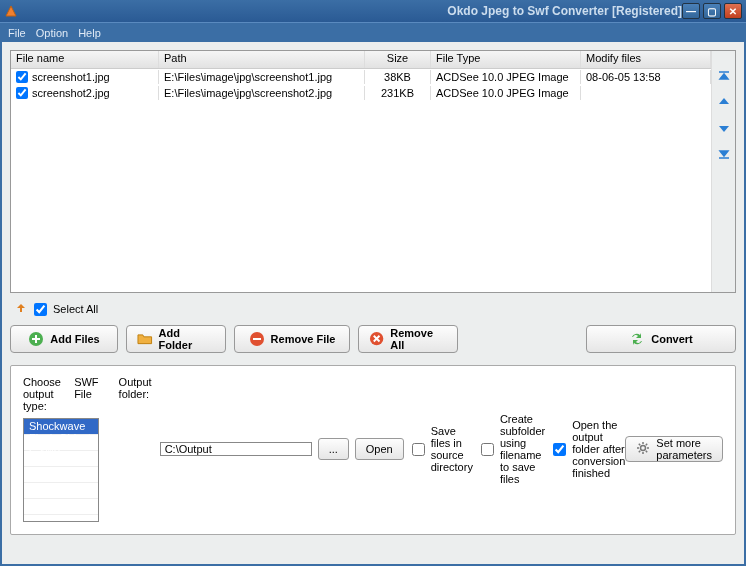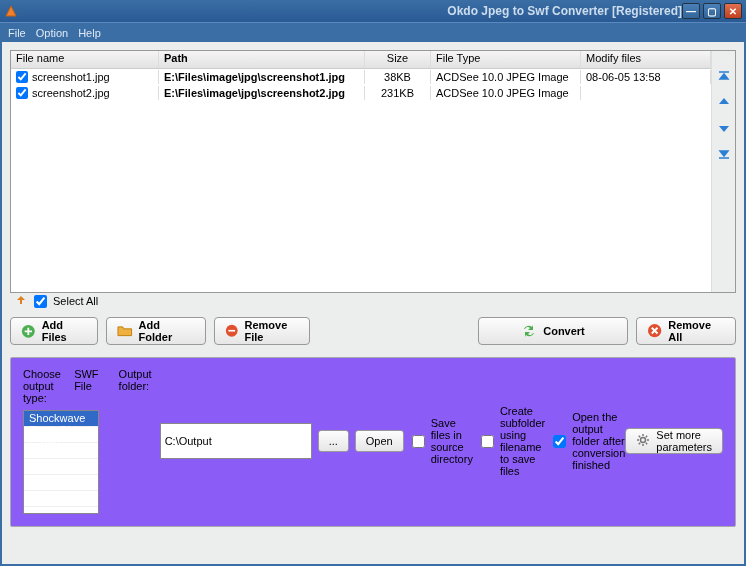--- a/index.html
+++ b/index.html
@@ -17,55 +17,55 @@
 .menubar { background: #3b6ea5; height: 20px; display: flex; align-items: center; padding: 2px 8px; color: #dfe9f5; gap: 10px; border-top: 1px solid #5a8abf; }
 .menubar span { cursor: pointer; }
 
 .client { flex: 1; background: #eceeee; border: 2px solid #3b6ea5; border-top: none; padding: 8px 8px 12px 8px; display: flex; flex-direction: column; }
 
 .filetable-wrap { background: #fff; border: 1px solid #999; height: 243px; display: flex; }
 .filetable { flex: 1; display: flex; flex-direction: column; }
 .ft-head { display: flex; background: linear-gradient(#f5f5f5, #e2e2e2); border-bottom: 1px solid #ccc; height: 18px; }
 .ft-head .col, .ft-row .col { border-right: 1px solid #ddd; padding: 1px 5px; overflow: hidden; white-space: nowrap; }
 .col-name { width: 148px; }
-.col-path { width: 206px; font-weight: bold; }
+.col-path { width: 206px; }
 .col-size { width: 66px; text-align: center; }
 .col-type { width: 150px; }
 .col-date { flex: 1; }
 .ft-body { flex: 1; overflow: auto; }
 .ft-row { display: flex; height: 16px; align-items: center; }
 .ft-row .col-name { display: flex; align-items: center; gap: 4px; }
 .ft-row input[type=checkbox] { width: 12px; height: 12px; }
 
 .sidearrows { width: 24px; background: #eceeee; display: flex; flex-direction: column; align-items: center; gap: 8px; padding-top: 16px; border-left: 1px solid #ddd; }
 .arrowbtn { width: 18px; height: 18px; display: flex; align-items: center; justify-content: center; cursor: pointer; color: #2b7fd4; }
 
-.midrow { display: flex; align-items: center; gap: 6px; padding-left: 4px; }
+.midrow { display: flex; align-items: center; gap: 6px; margin-top: 8px; padding-left: 4px; }
 .upfolder { color: #e08020; font-weight: bold; }
 
 .btnrow { display: flex; gap: 8px; margin-top: 8px; }
 .btn { background: linear-gradient(#fdfdfd, #e6e6e6); border: 1px solid #999; border-radius: 4px; height: 28px; display: flex; align-items: center; justify-content: center; gap: 6px; cursor: pointer; font-size: 11px; font-weight: bold; padding: 0 10px; }
 .btn .icn { width: 16px; height: 16px; display: inline-flex; align-items: center; justify-content: center; }
-.btn-add { width: 88px; justify-content: center; }
+.btn-add { width: 108px; justify-content: center; }
 .btn-folder { width: 100px; }
-.btn-remove { width: 96px; }
+.btn-remove { width: 116px; }
 .btn-removeall { width: 100px; }
 .convert { width: 150px; margin-left: auto; }
 
-.settings { border: 1px solid #aaa; border-radius: 2px; margin-top: 12px; padding: 10px 12px 12px 12px; display: flex; gap: 20px; background: #8b5cf6; }
+.settings { border: 1px solid #aaa; border-radius: 2px; margin-top: 12px; padding: 10px 12px 12px 12px; display: flex; gap: 20px; background: #ffffff; }
 
 .outtype { width: 240px; }
 .outtype .lbl { margin-bottom: 6px; display: flex; gap: 4px; }
 .listbox { border: 1px solid #888; background: #fff; height: 104px; }
 .listbox .row { padding: 1px 5px; border-bottom: 1px solid #eee; height: 16px; }
 .listbox .row.sel { background: #3169c6; color: #fff; }
 
 .outcol { flex: 1; display: flex; flex-direction: row; gap: 8px; }
 .outpathrow { display: flex; gap: 6px; align-items: center; }
-.outpathrow input[type=text] { flex: 1; border: 1px solid #888; height: 36px; padding: 2px 4px; font-size: 11px; }
+.outpathrow input[type=text] { flex: 1; border: 1px solid #888; height: 14px; padding: 2px 4px; font-size: 11px; }
 .smbtn { border: 1px solid #999; background: linear-gradient(#fdfdfd, #e6e6e6); height: 22px; padding: 0 10px; border-radius: 3px; cursor: pointer; font-size: 11px; }
 .chkrow { display: flex; align-items: center; gap: 6px; }
 .chkrow input { width: 13px; height: 13px; }
 .lastrow { display: flex; align-items: center; }
 .lastrow .chkrow { flex: 1; }
 .morebtn { border: 1px solid #999; background: linear-gradient(#fdfdfd, #e6e6e6); height: 26px; padding: 0 10px; border-radius: 4px; cursor: pointer; font-size: 11px; display: flex; align-items: center; gap: 6px; }
 </style>
 </head>
 <body>
 
@@ -174,36 +174,36 @@
       </div>
       <div class="btn btn-remove">
         <span class="icn">
             <svg viewBox="0 0 16 16">
               <circle cx="8" cy="8" r="7" fill="#e05030"></circle>
               <path d="M4 8h8" stroke="#fff" stroke-width="2"></path>
             </svg>
           </span>
         <span>Remove File</span>
       </div>
-      <div class="btn convert">
-        <span class="icn">
-            <svg viewBox="0 0 16 16">
-              <path d="M3 6a5 5 0 018-2l1-2v5H7l2-2a3 3 0 00-5 1zM13 10a5 5 0 01-8 2l-1 2V9h5l-2 2a3 3 0 005-1z" fill="#4caf50"></path>
-            </svg>
-          </span>
-        <span>Convert</span>
-      </div>
       <div class="btn btn-removeall">
         <span class="icn">
             <svg viewBox="0 0 16 16">
               <circle cx="8" cy="8" r="7" fill="#e05030"></circle>
               <path d="M5 5l6 6M11 5l-6 6" stroke="#fff" stroke-width="2"></path>
             </svg>
           </span>
         <span>Remove All</span>
+      </div>
+      <div class="btn convert">
+        <span class="icn">
+            <svg viewBox="0 0 16 16">
+              <path d="M3 6a5 5 0 018-2l1-2v5H7l2-2a3 3 0 00-5 1zM13 10a5 5 0 01-8 2l-1 2V9h5l-2 2a3 3 0 005-1z" fill="#4caf50"></path>
+            </svg>
+          </span>
+        <span>Convert</span>
       </div>
     </div>
 
     <div class="settings">
       <div class="outtype">
         <div class="lbl">
           <span>Choose output type:</span>
           <span>SWF File</span>
         </div>
         <div class="listbox">

